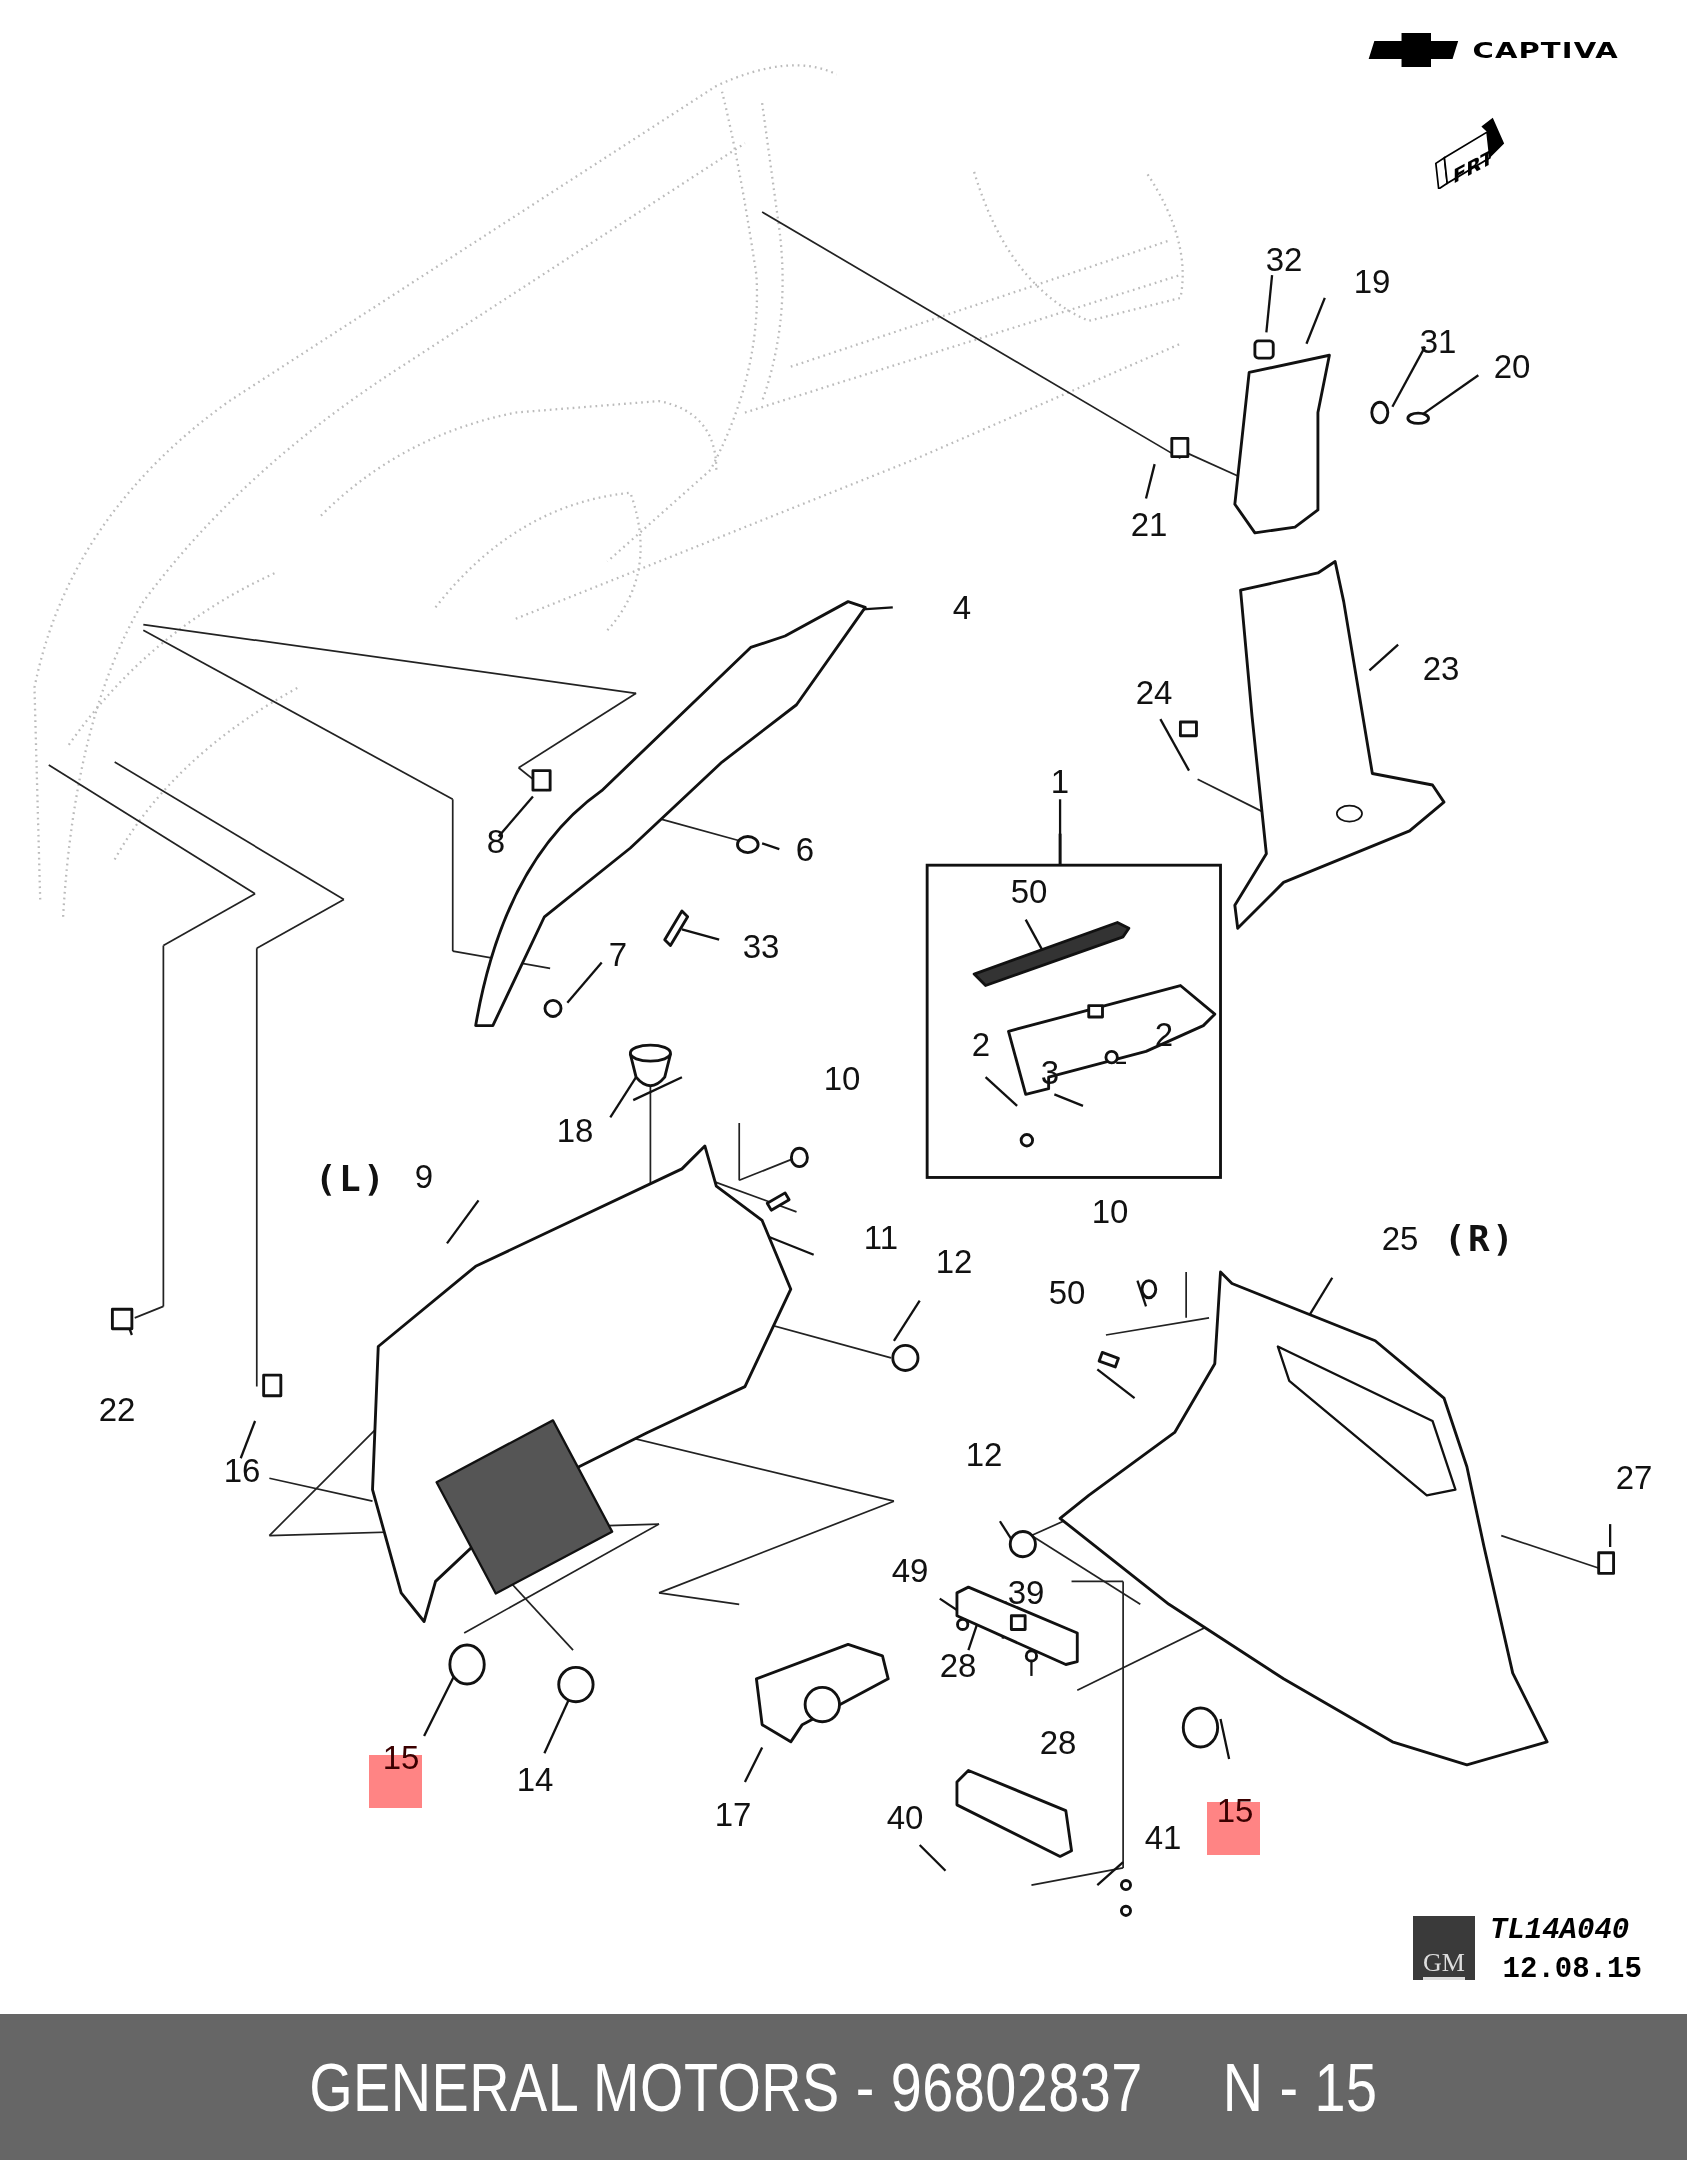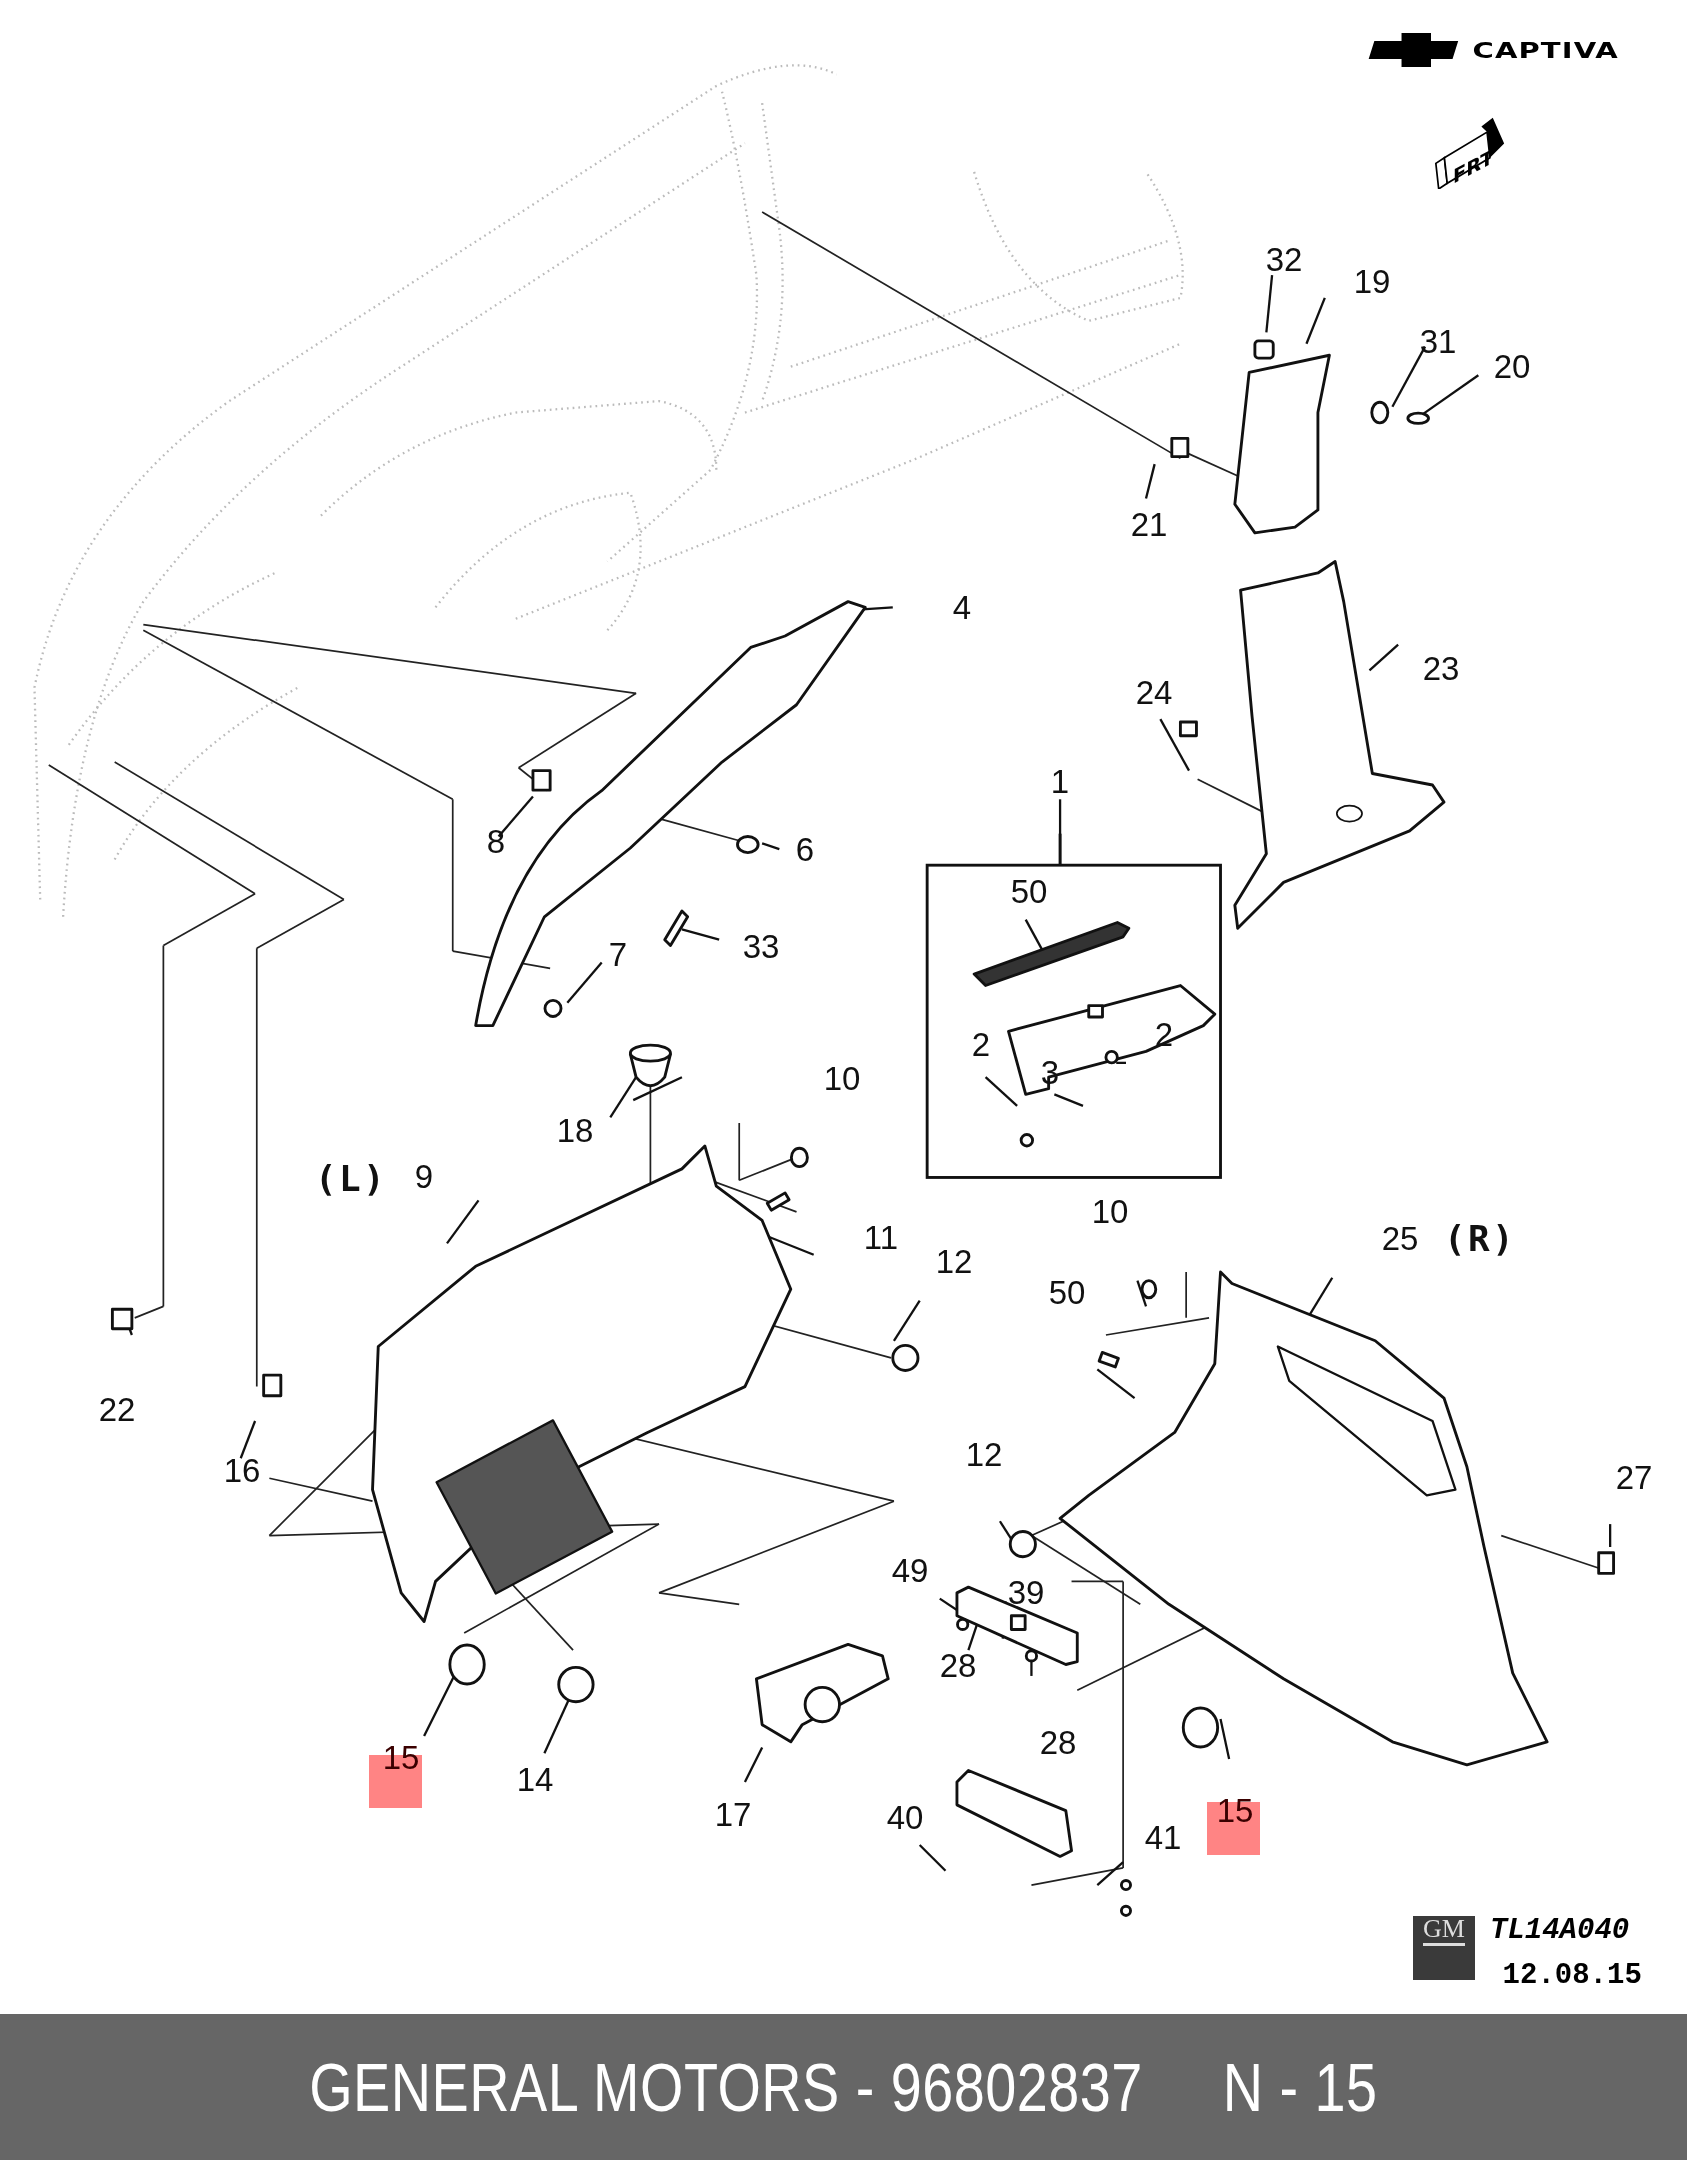--- a/index.html
+++ b/index.html
@@ -6,25 +6,25 @@
   body{width:1687px;height:2183px;position:relative;overflow:hidden;font-family:"Liberation Sans",sans-serif;}
   #stage{position:absolute;left:0;top:0;width:1687px;height:1514px;background:#fff;}
   svg.art{position:absolute;left:0;top:0;width:1687px;height:2014px;}
   .callout{position:absolute;font-family:"Liberation Sans",sans-serif;font-size:33px;color:#111;line-height:1;white-space:nowrap;transform:translate(-50%,-50%);}
   .side{position:absolute;font-family:"DejaVu Sans Mono",monospace;font-weight:bold;font-size:36px;color:#111;line-height:1;transform:translate(-50%,-50%);letter-spacing:2.3px;}
   .hl{position:absolute;width:53px;height:53px;background:rgba(255,80,80,0.7);}
   #brand{position:absolute;left:1368px;top:33px;height:34px;display:flex;align-items:center;gap:12.6px;}
   #brand .bowtie{width:92px;height:34px;}
   #brand .name{font-family:"DejaVu Sans",sans-serif;font-weight:bold;font-size:29px;letter-spacing:1.1px;color:#000;transform:scaleY(0.75);}
   #frt{position:absolute;left:1433px;top:115px;width:74px;height:74px;}
-  #gm-logo{position:absolute;left:1413px;top:1916px;width:62px;height:64px;background:#3a3a3a;color:#ddd;font-family:"Liberation Serif",serif;font-size:26px;display:flex;align-items:flex-start;justify-content:center;}
+  #gm-logo{position:absolute;left:1413px;top:1916px;width:62px;height:64px;background:#3a3a3a;color:#ddd;font-family:"Liberation Serif",serif;font-size:26px;display:flex;align-items:flex-end;justify-content:center;}
   #gm-logo span{border-bottom:3.4px solid #ddd;line-height:1;padding-bottom:1.1px;}
   #code{position:absolute;left:1490px;top:1914px;font-family:Liberation Mono, monospace;font-weight:bold;font-size:29px;color:#000;}
   #code .c1{font-style:italic;}
-  #code .c2{margin-left:12.6px;margin-top:12px;}
+  #code .c2{margin-left:12.6px;margin-top:6px;}
   #footer{position:absolute;left:0;top:2014px;width:1687px;height:146px;background:#666666;display:flex;align-items:center;justify-content:center;}
   #footer .ft{font-family:"Liberation Sans",sans-serif;color:#fff;font-size:68px;transform:scaleX(0.82);white-space:pre;letter-spacing:0.6px;}
 </style>
 </head>
 <body>
 
 <div id="stage">
   <svg class="art" viewBox="0 0 2944 3515" xmlns="http://www.w3.org/2000/svg">
 
     <g fill="none" stroke="#bbb" stroke-width="4" stroke-dasharray="3 7">

